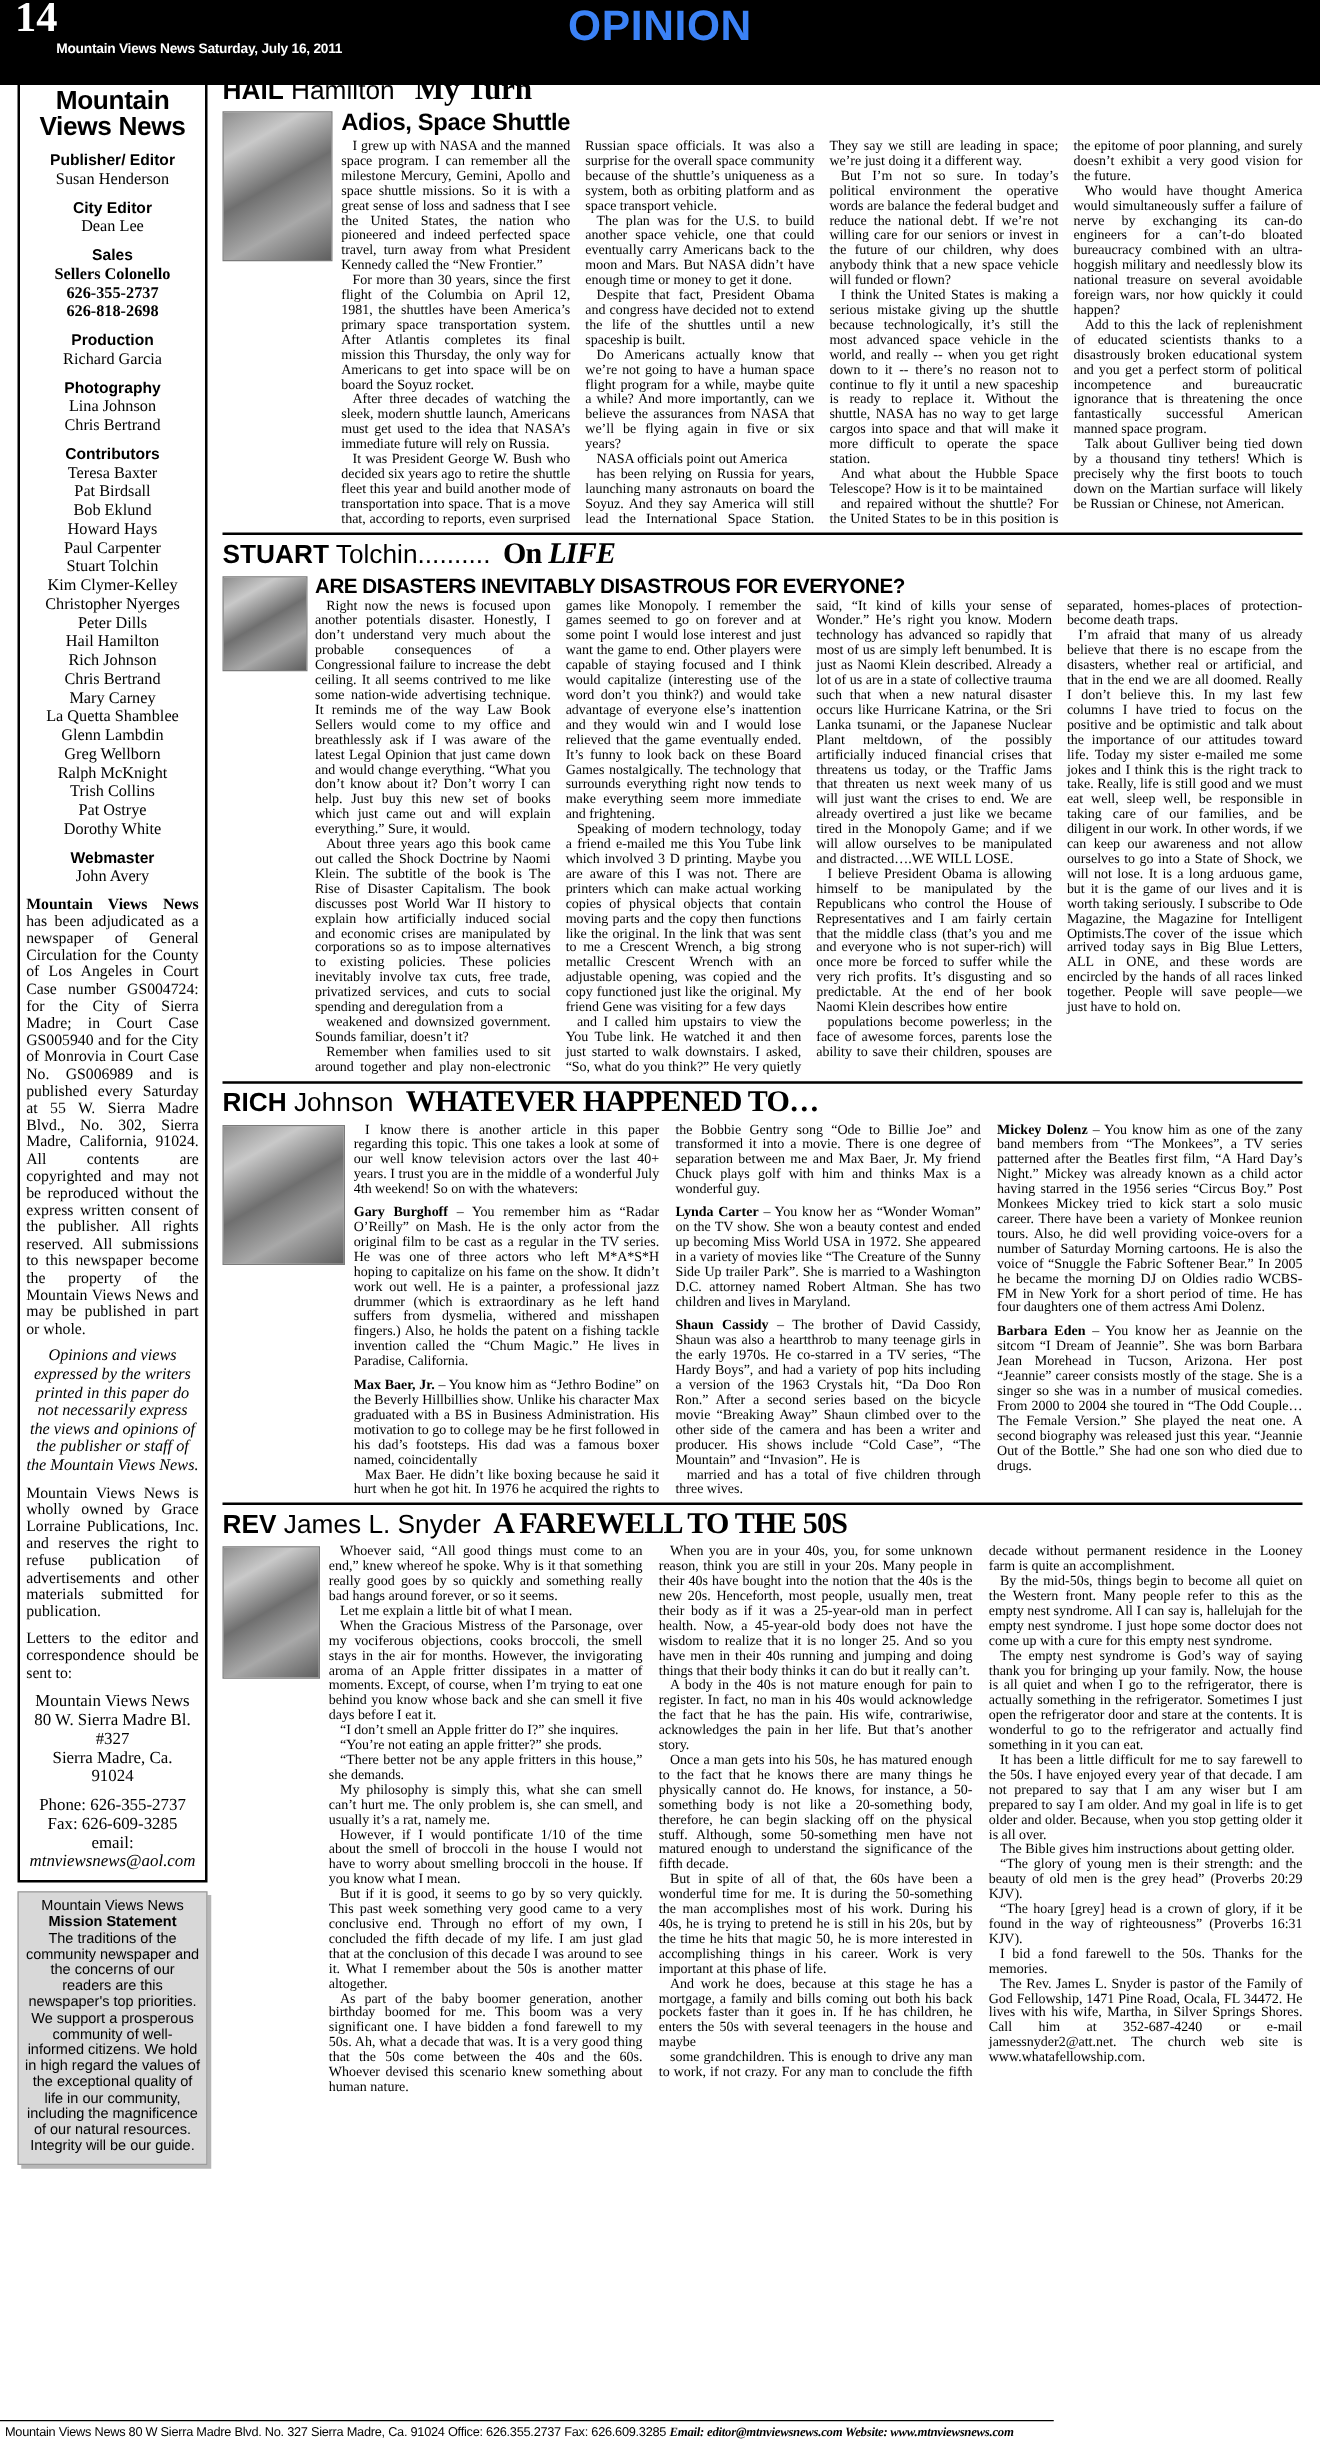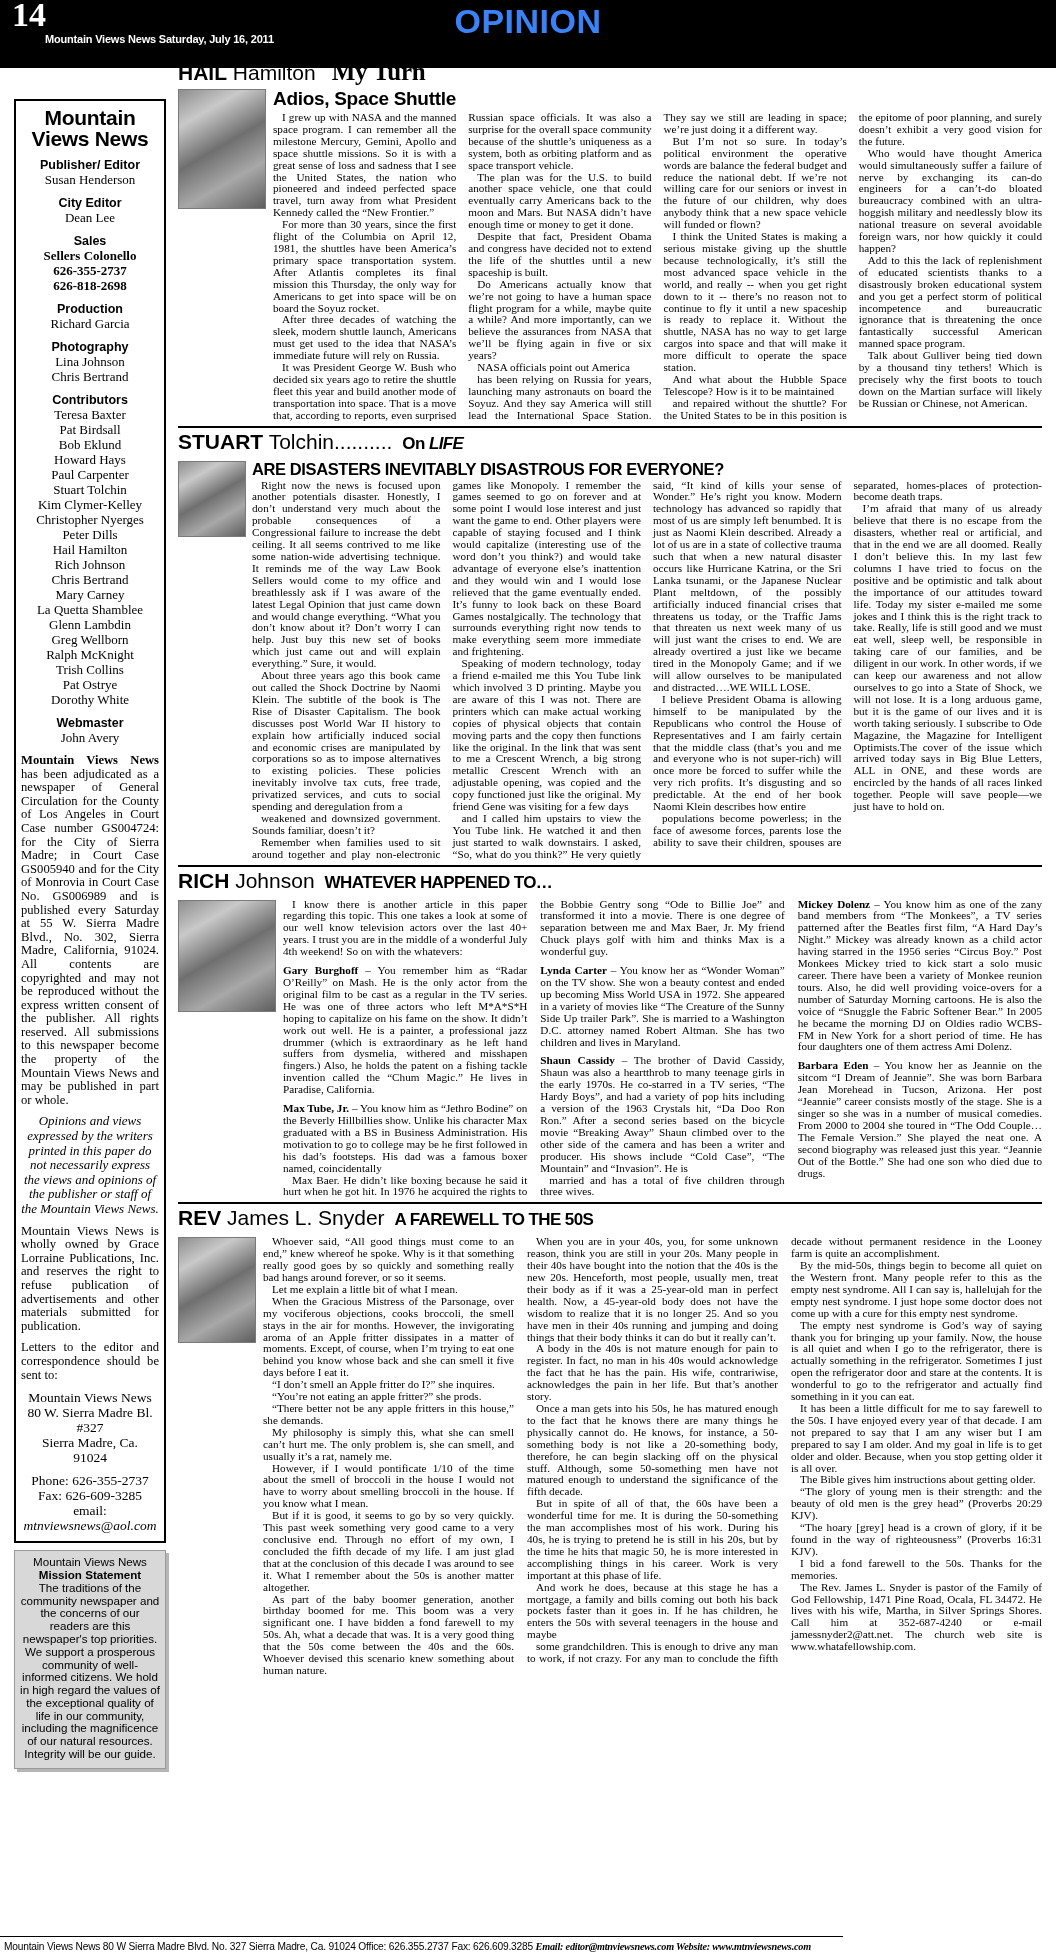--- a/index.html
+++ b/index.html
@@ -21,21 +21,21 @@
     letter-spacing:-.2px;
     padding-left:29px;
   }
   .topbar .section{
     position:absolute;left:0;right:0;top:2px;text-align:center;color:#3b82f6;
     font-family:"Liberation Sans",sans-serif;font-size:34px;font-weight:700;
     letter-spacing:.5px;
   }
   
   .sidebar{
-    position:absolute;left:14px;top:62px;width:152px;margin-top:37px;
+    position:absolute;left:14px;top:62px;width:152px;
   }
   .mast-box{
     border:2px solid #000;padding:6px 5px 8px 5px;
   }
   .mast-title{
     font-family:"Liberation Sans",sans-serif;font-weight:700;
     font-size:21px;line-height:21px;text-align:center;letter-spacing:-.3px;
   }
   .role{
     font-family:"Liberation Sans",sans-serif;font-weight:700;font-size:12.5px;
@@ -80,21 +80,21 @@
     font-family:"Liberation Sans",sans-serif;font-size:21px;line-height:24px;
     display:inline-block;vertical-align:baseline;
   }
   .byline .first{font-weight:700;}
   .byline .last{font-weight:400;}
   .coltitle-serif{
     font-family:"Liberation Serif",serif;font-weight:700;font-size:25px;
     display:inline-block;margin-left:16px;letter-spacing:-.2px;
   }
   .coltitle-sans{
-    font-family:Liberation Sans, sans-serif;font-weight:700;font-size:17px;
+    font-family:Liberation Serif, serif;font-weight:700;font-size:24px;
     display:inline-block;margin-left:10px;letter-spacing:-.6px;
   }
   .coltitle-sans .ital{font-style:italic;}
   .headline-sans{
     font-family:"Liberation Sans",sans-serif;font-weight:700;
     font-size:19px;line-height:21px;letter-spacing:-.3px;margin-bottom:3px;
   }
   .headline-cond{
     font-family:"Liberation Sans",sans-serif;font-weight:700;
     font-size:16.5px;line-height:18px;letter-spacing:-.4px;margin-bottom:2px;
@@ -250,21 +250,21 @@
   <div class="rule"></div>
 
   <div class="seg">
     <div class="colhead">
       <span class="byline"><span class="first">RICH</span> <span class="last">Johnson</span></span><span class="coltitle-sans">WHATEVER HAPPENED TO…</span>
     </div>
     <div class="photo p3"></div>
     <div class="cols3 bodytext" id="johnson-body">
         <p>I know there is another article in this paper regarding this topic. This one takes a look at some of our well know television actors over the last 40+ years. I trust you are in the middle of a wonderful July 4th weekend! So on with the whatevers:</p>
         <p class="gap"><b>Gary Burghoff</b> – You remember him as “Radar O’Reilly” on Mash. He is the only actor from the original film to be cast as a regular in the TV series. He was one of three actors who left M*A*S*H hoping to capitalize on his fame on the show. It didn’t work out well. He is a painter, a professional jazz drummer (which is extraordinary as he left hand suffers from dysmelia, withered and misshapen fingers.) Also, he holds the patent on a fishing tackle invention called the “Chum Magic.” He lives in Paradise, California.</p>
-        <p class="gap"><b>Max Tube, Jr.</b> – You know him as “Jethro Bodine” on the Beverly Hillbillies show. Unlike his character Max graduated with a BS in Business Administration. His motivation to go to college may be he first followed in his dad’s footsteps. His dad was a famous boxer named, coincidentally</p>
+        <p class="gap"><b>Max Baer, Jr.</b> – You know him as “Jethro Bodine” on the Beverly Hillbillies show. Unlike his character Max graduated with a BS in Business Administration. His motivation to go to college may be he first followed in his dad’s footsteps. His dad was a famous boxer named, coincidentally</p>
         <p>Max Baer. He didn’t like boxing because he said it hurt when he got hit. In 1976 he acquired the rights to the Bobbie Gentry song “Ode to Billie Joe” and transformed it into a movie. There is one degree of separation between me and Max Baer, Jr. My friend Chuck plays golf with him and thinks Max is a wonderful guy.</p>
         <p class="gap"><b>Lynda Carter</b> – You know her as “Wonder Woman” on the TV show. She won a beauty contest and ended up becoming Miss World USA in 1972. She appeared in a variety of movies like “The Creature of the Sunny Side Up trailer Park”. She is married to a Washington D.C. attorney named Robert Altman. She has two children and lives in Maryland.</p>
         <p class="gap"><b>Shaun Cassidy</b> – The brother of David Cassidy, Shaun was also a heartthrob to many teenage girls in the early 1970s. He co-starred in a TV series, “The Hardy Boys”, and had a variety of pop hits including a version of the 1963 Crystals hit, “Da Doo Ron Ron.” After a second series based on the bicycle movie “Breaking Away”  Shaun climbed over to the other side of the camera and has been a writer and producer. His shows include “Cold Case”, “The Mountain” and “Invasion”. He is</p>
         <p>married and has a total of five children through three wives.</p>
         <p class="gap"><b>Mickey Dolenz</b> – You know him as one of the zany band members from “The Monkees”, a TV series patterned after the Beatles first film, “A Hard Day’s Night.” Mickey was already known as a child actor having starred in the 1956 series “Circus Boy.” Post Monkees Mickey tried to kick start a solo music career. There have been a variety of Monkee reunion tours. Also, he did well providing voice-overs for a number of Saturday Morning cartoons. He is also the voice of “Snuggle the Fabric Softener Bear.” In 2005 he became the morning DJ on Oldies radio WCBS-FM in New York for a short period of time.  He has four daughters one of them actress Ami Dolenz.</p>
         <p class="gap"><b>Barbara Eden</b> – You know her as Jeannie on the sitcom “I Dream of Jeannie”. She was born Barbara Jean Morehead in Tucson, Arizona. Her post “Jeannie” career consists mostly of the stage. She is a singer so she was in a number of musical comedies. From 2000 to 2004 she toured in “The Odd Couple…The Female Version.” She played the neat one. A second biography was released just this year. “Jeannie Out of the Bottle.” She had one son who died due to drugs.</p>
       </div>
   </div>
 
   <div class="rule"></div>

